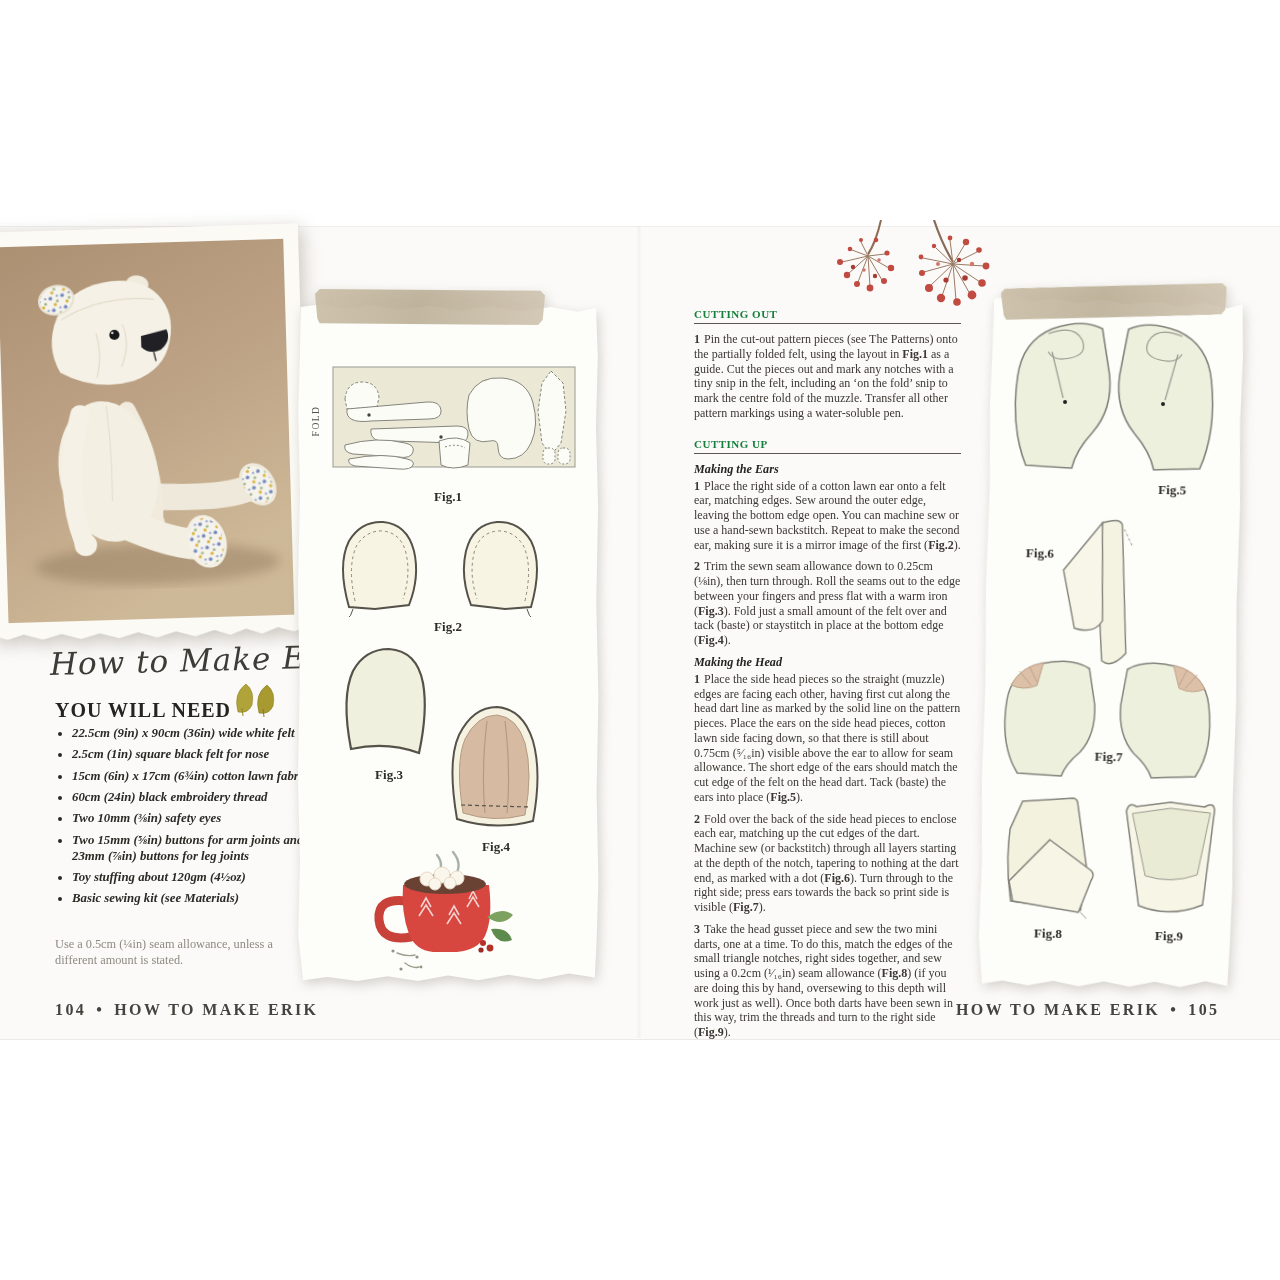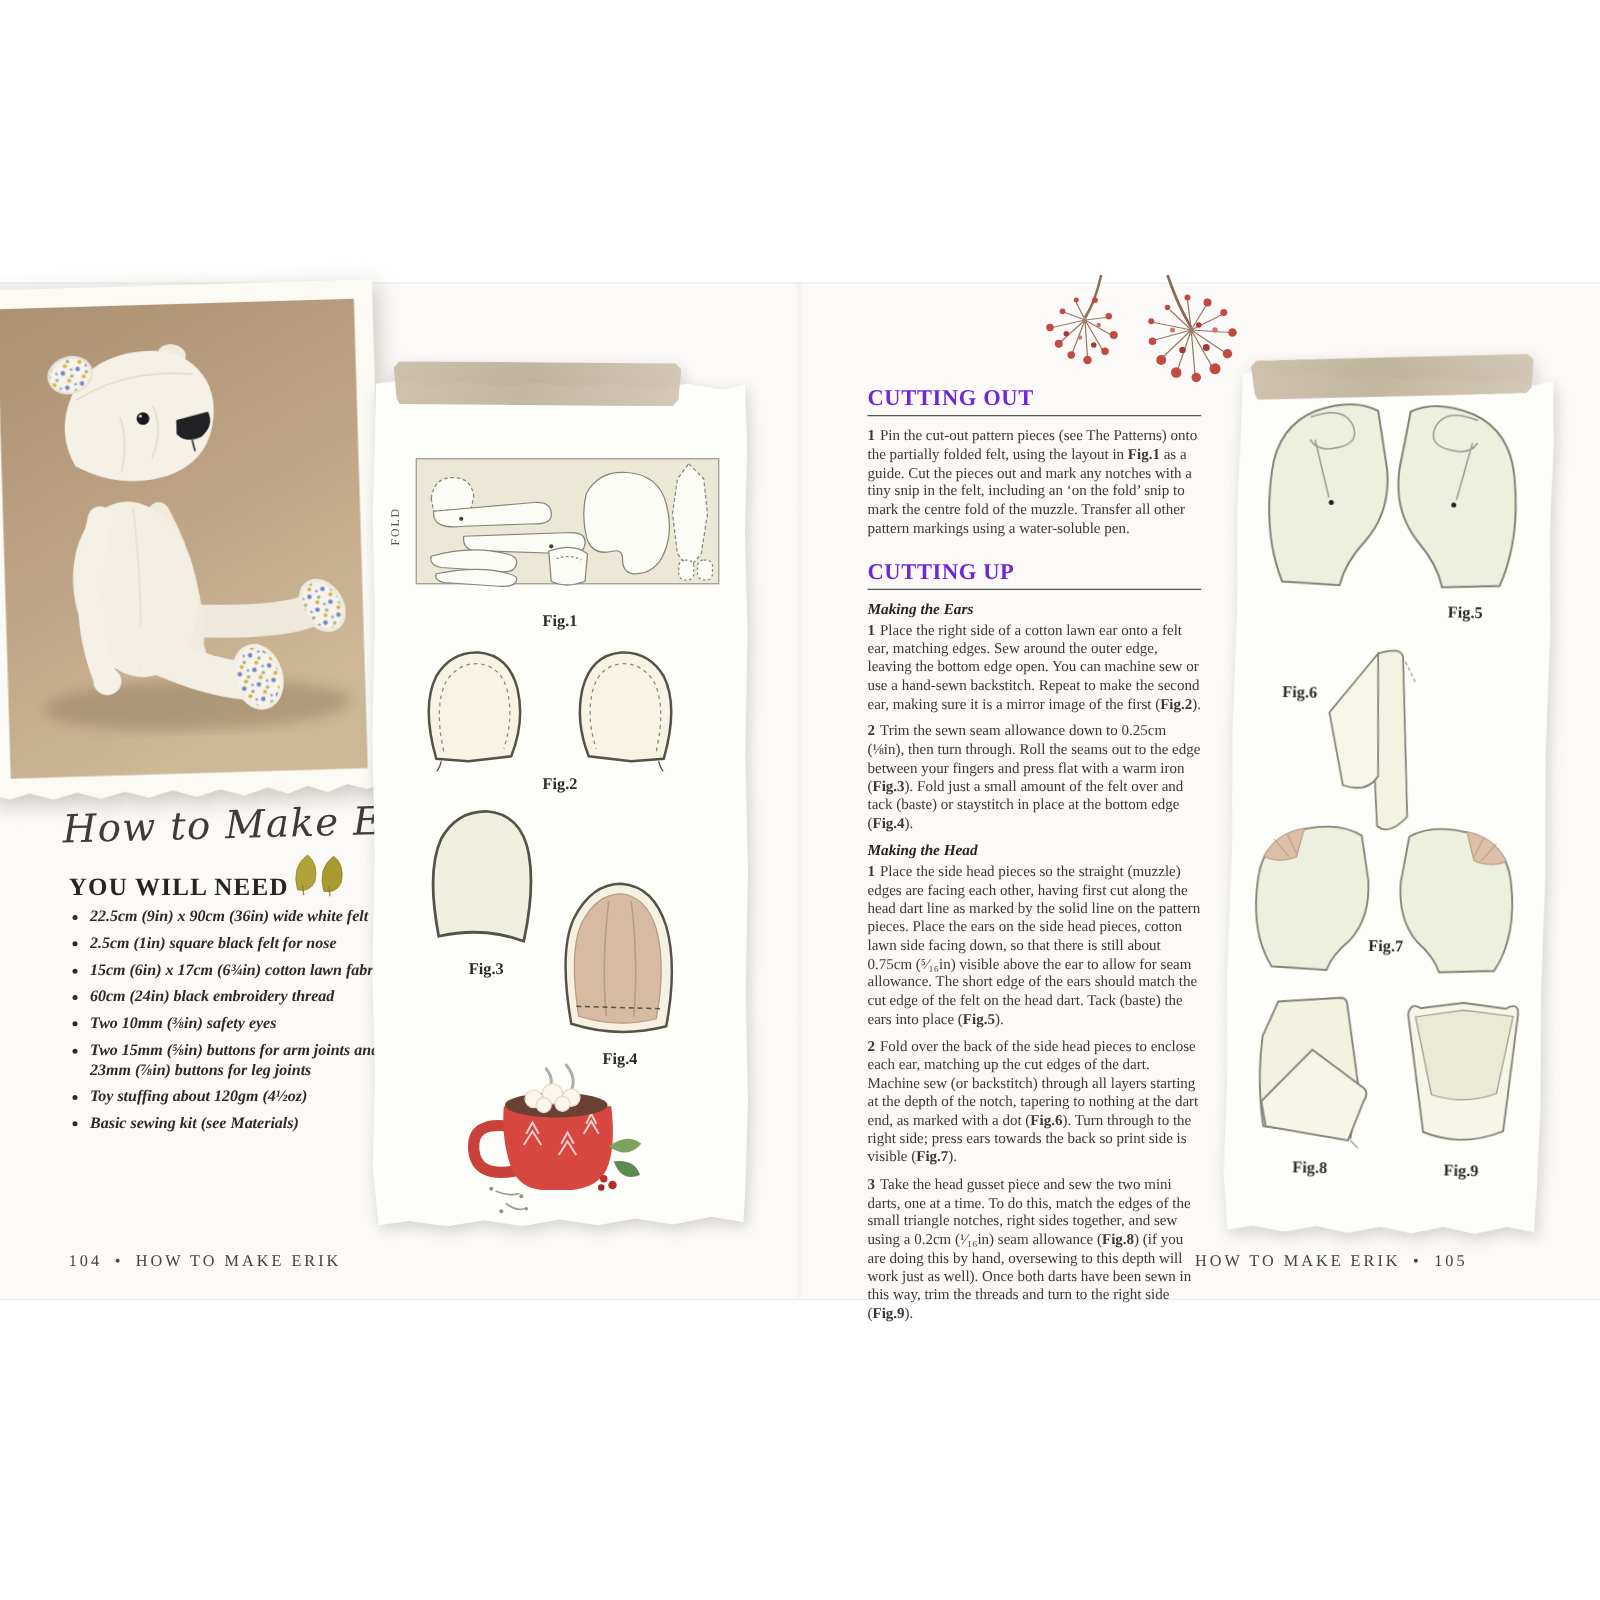--- a/index.html
+++ b/index.html
@@ -21,41 +21,41 @@
 
   
   .lp-title{position:absolute;left:50px;top:642px;font-family:"DejaVu Serif",serif;font-style:italic;
             font-size:31px;color:#3e3c36;transform:rotate(-1.5deg);letter-spacing:1px;}
   .leaves{position:absolute;left:228px;top:680px;}
   .ywn-head{position:absolute;left:55px;top:699px;font-size:20px;font-weight:bold;letter-spacing:1px;color:#262420;}
   .materials{position:absolute;left:55px;top:726px;width:256px;margin:0;padding-left:17px;list-style:disc;font-style:italic;}
   .materials li{font-size:12.8px;font-weight:bold;line-height:1.24;color:#2c2a25;margin:0 0 5.5px;}
   .note{position:absolute;left:55px;top:936px;width:252px;font-size:12.3px;line-height:1.32;color:#8e8b82;}
 
-  .footer{position:absolute;top:1001px;font-size:13px;letter-spacing:2.4px;color:#45433e;white-space:nowrap;}
+  .footer{position:absolute;top:1001px;font-size:16px;letter-spacing:2.4px;color:#45433e;white-space:nowrap;font-weight:bold;}
   .footer .dot{margin:0 10px;}
   .footer-left{left:55px;}
   .footer-right{left:956px;width:270px;text-align:left;}
 
   
   .strip-wrap{position:absolute;filter:drop-shadow(2px 4px 6px rgba(120,110,95,.30));}
   .strip{position:relative;width:100%;height:100%;background:#fdfdfa;
      clip-path:polygon(1.2% .6%,8% .2%,16% .9%,25% .3%,34% 1%,44% .4%,54% 1.1%,64% .5%,74% 1.2%,84% .6%,93% 1.3%,99% .7%,99.6% 8%,99% 18%,99.7% 30%,99.1% 44%,99.8% 58%,99.2% 72%,99.8% 85%,99.2% 94%,98.6% 99.2%,90% 98.6%,80% 99.5%,70% 98.8%,60% 99.6%,50% 98.9%,40% 99.7%,30% 99%,20% 99.7%,10% 99.1%,2% 99.6%,.4% 93%,1% 82%,.3% 70%,.9% 56%,.3% 42%,1% 28%,.4% 16%,1% 7%);}
   .mid-wrap{left:297px;top:303px;width:302px;height:680px;}
   .right-wrap{left:984px;top:297px;width:254px;height:692px;transform:rotate(1.2deg);}
   .tape{position:absolute;height:36px;background:linear-gradient(100deg,rgba(203,191,169,.95),rgba(186,173,148,.88) 45%,rgba(208,197,177,.92));
      clip-path:polygon(0 14%,2% 0,98% 5%,100% 18%,99% 86%,97% 100%,2% 95%,1% 82%);}
   .tape-mid{left:18px;top:-14px;width:230px;}
   .tape-right{left:10px;top:-12px;width:226px;height:33px;transform:rotate(-3deg);}
 
   .figcap{position:absolute;font-size:13px;font-weight:bold;color:#2e2c28;text-align:center;}
 
   
   .rt-col{position:absolute;left:694px;top:308px;width:267px;}
-  .rule-head{font-size:18px;font-weight:bold;letter-spacing:.5px;color:#6d28d9;
+  .rule-head{font-size:11px;font-weight:bold;letter-spacing:.5px;color:#15803d;
              border-bottom:1.4px solid #5a5750;padding-bottom:3px;margin:0 0 8px;}
   .subhead{font-size:12.2px;font-weight:bold;color:#262420;margin:0 0 2px;font-style:italic;}
   .step{font-size:12px;line-height:1.23;margin:0 0 7px;color:#3b3833;}
   .stepnum{margin-right:4px;}
   .gap{height:10px;}
 </style>
 </head>
 <body>
 
 <div id="canvas">
@@ -130,20 +130,21 @@
     <li>22.5cm (9in) x 90cm (36in) wide white felt</li>
     <li>2.5cm (1in) square black felt for nose</li>
     <li>15cm (6in) x 17cm (6¾in) cotton lawn fabric</li>
     <li>60cm (24in) black embroidery thread</li>
     <li>Two 10mm (⅜in) safety eyes</li>
     <li>Two 15mm (⅝in) buttons for arm joints and two 23mm (⅞in) buttons for leg joints</li>
     <li>Toy stuffing about 120gm (4½oz)</li>
     <li>Basic sewing kit (see Materials)</li>
   </ul>
 
+  <div class="note">Use a 0.5cm (¼in) seam allowance, unless a different amount is stated.</div>
 
   <div class="footer footer-left">
     <span>104</span><span class="dot">•</span><span>HOW TO MAKE ERIK</span>
   </div>
 
   <div class="strip-wrap mid-wrap">
     <div class="strip">
 
       <svg class="abs" style="left:10px;top:60px;" width="280" height="120" viewBox="0 0 280 120">
         <rect x="26" y="4" width="242" height="100" fill="#ebe9d6" stroke="#9a9a92" stroke-width="1"></rect>

